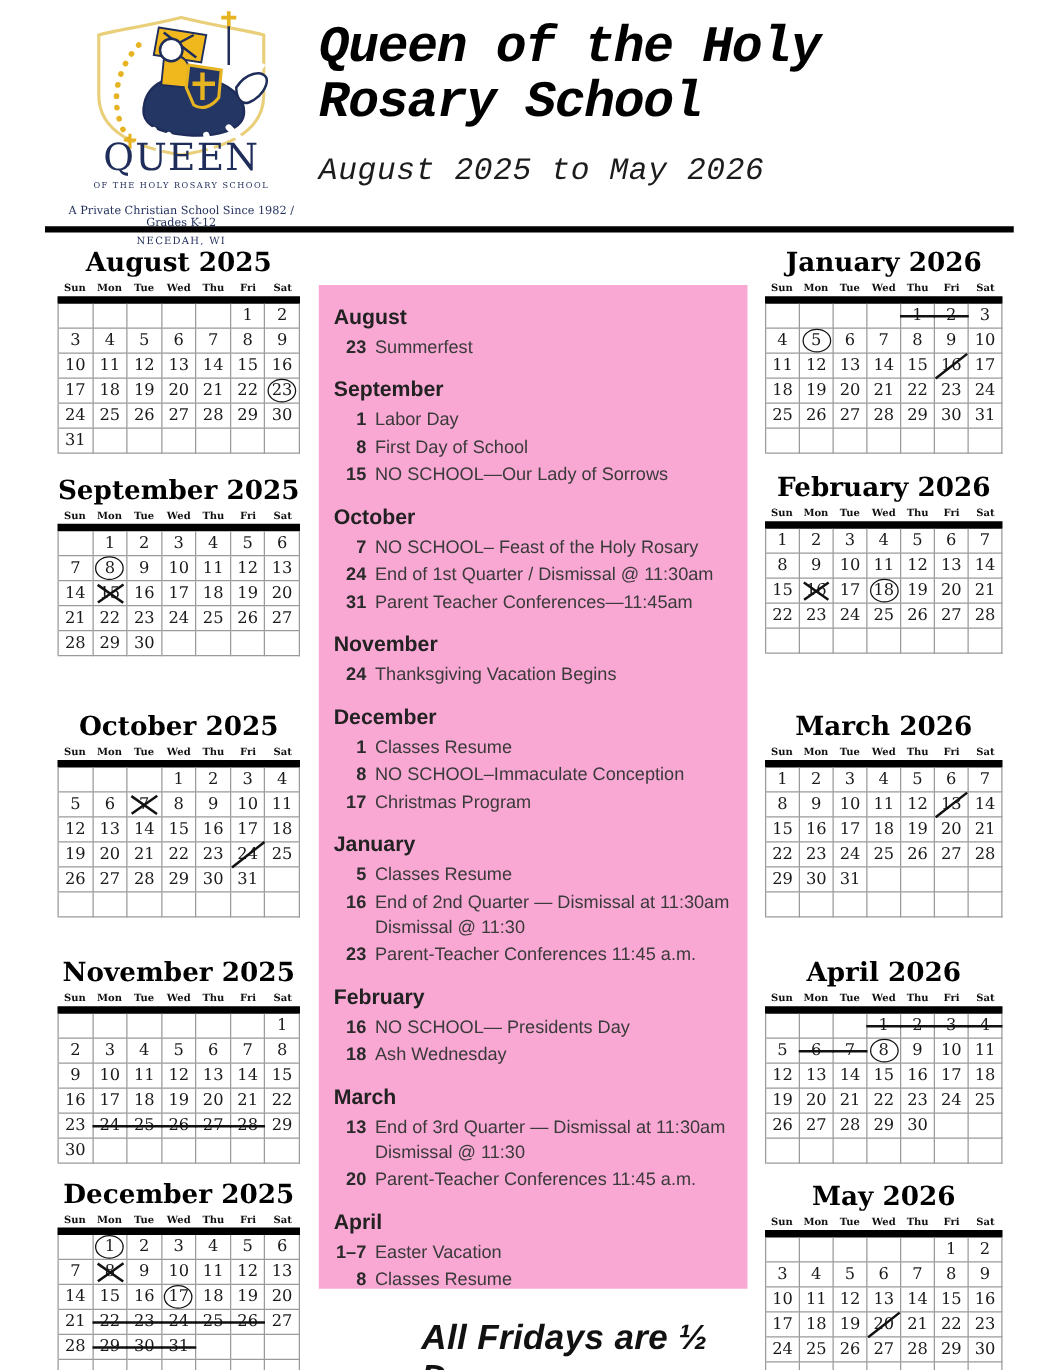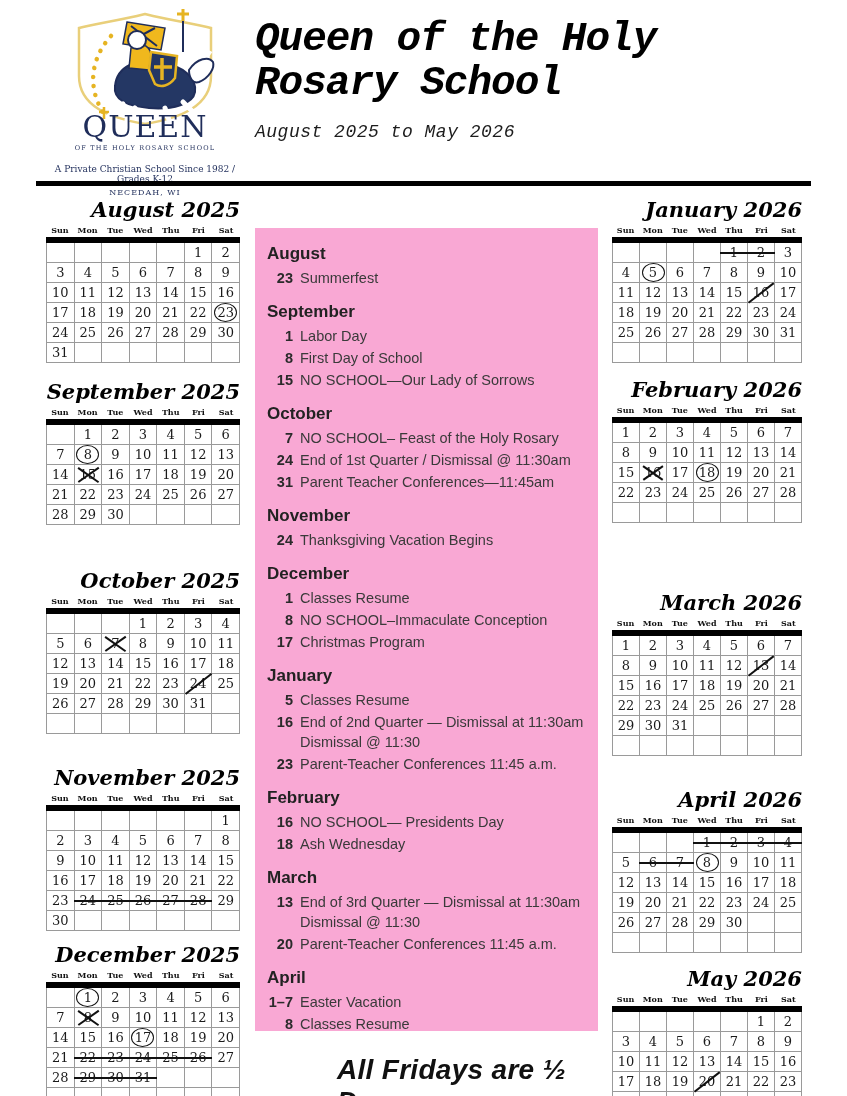--- a/index.html
+++ b/index.html
@@ -12,39 +12,39 @@
   .logo-queen{font-family:"DejaVu Serif",serif;font-size:30px;letter-spacing:1px;color:#1f2d5a;
               line-height:1;margin-top:-14px;}
   .logo-sub{font-family:"DejaVu Serif",serif;font-size:6.5px;letter-spacing:1.2px;color:#1f2d5a;
             margin-top:2px;}
   .logo-tag{font-family:"DejaVu Serif",serif;font-size:9px;color:#1f2d5a;margin-top:12px;}
   .logo-loc{font-family:"DejaVu Serif",serif;font-size:8px;letter-spacing:1px;color:#1f2d5a;margin-top:4px;}
 
   .title-block{position:absolute;left:255px;right:35px;top:18px;text-align:left;font-family:Liberation Mono, monospace;}
   .main-title{font-size:41px;font-weight:bold;font-style:italic;letter-spacing:-1px;
               line-height:1.07;color:#000;}
-  .subtitle{font-size:18px;font-style:italic;color:#1c1c1c;margin-top:16px;letter-spacing:.5px;}
+  .subtitle{font-size:25px;font-style:italic;color:#1c1c1c;margin-top:16px;letter-spacing:.5px;}
 
   .page-rule{position:absolute;left:36px;right:36px;top:181px;height:5px;background:#000;}
 
   
   .col{position:absolute;top:197px;}
   .col-left{left:46px;width:194px;}
   .col-right{left:612px;width:190px;}
   .col-left .cal:nth-child(2){margin-top:16px;}
   .col-left .cal:nth-child(3){margin-top:43px;}
   .col-left .cal:nth-child(4){margin-top:31px;}
   .col-left .cal:nth-child(5){margin-top:11px;}
   .col-right .cal:nth-child(2){margin-top:14px;}
-  .col-right .cal:nth-child(3){margin-top:67px;}
+  .col-right .cal:nth-child(3){margin-top:45px;}
   .col-right .cal:nth-child(4){margin-top:31px;}
   .col-right .cal:nth-child(5){margin-top:13px;}
 
-  .cal-title{font-family:"DejaVu Serif",serif;font-weight:bold;font-style:italic;
-             font-size:21px;text-align:right;margin-bottom:3px;color:#000;}
+  .cal-title{font-family:"DejaVu Serif",serif;font-weight:bold;
+             font-size:21px;text-align:center;margin-bottom:3px;color:#000;}
   .cal-weekdays{display:grid;grid-template-columns:repeat(7,1fr);text-align:center;
                 font-family:"DejaVu Serif",serif;font-size:8px;font-weight:bold;color:#111;
                 padding-bottom:2px;}
   .cal-bar{height:6px;background:#000;}
   .cal-grid{display:grid;grid-template-columns:repeat(7,1fr);border-left:1px solid #9a9a9a;}
   .cell{position:relative;height:19px;border-right:1px solid #9a9a9a;border-bottom:1px solid #9a9a9a;
         display:flex;align-items:center;justify-content:center;
         font-family:"DejaVu Serif",serif;font-size:13px;color:#1a1a1a;}
   .circ{display:flex;align-items:center;justify-content:center;min-width:19px;height:17px;
         padding:0 1px;border:1.6px solid #111;border-radius:50%;z-index:2;}

